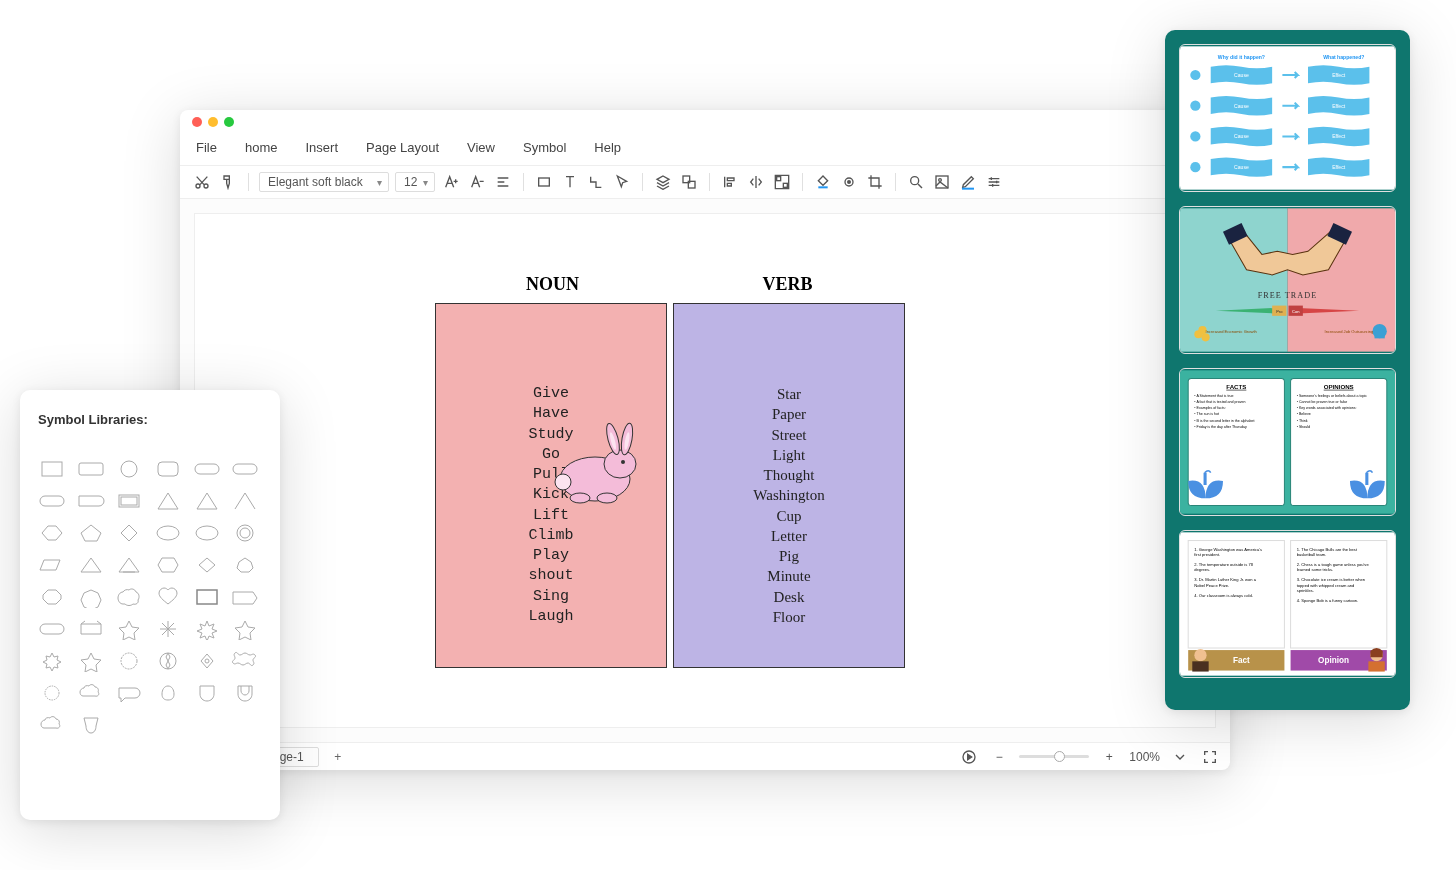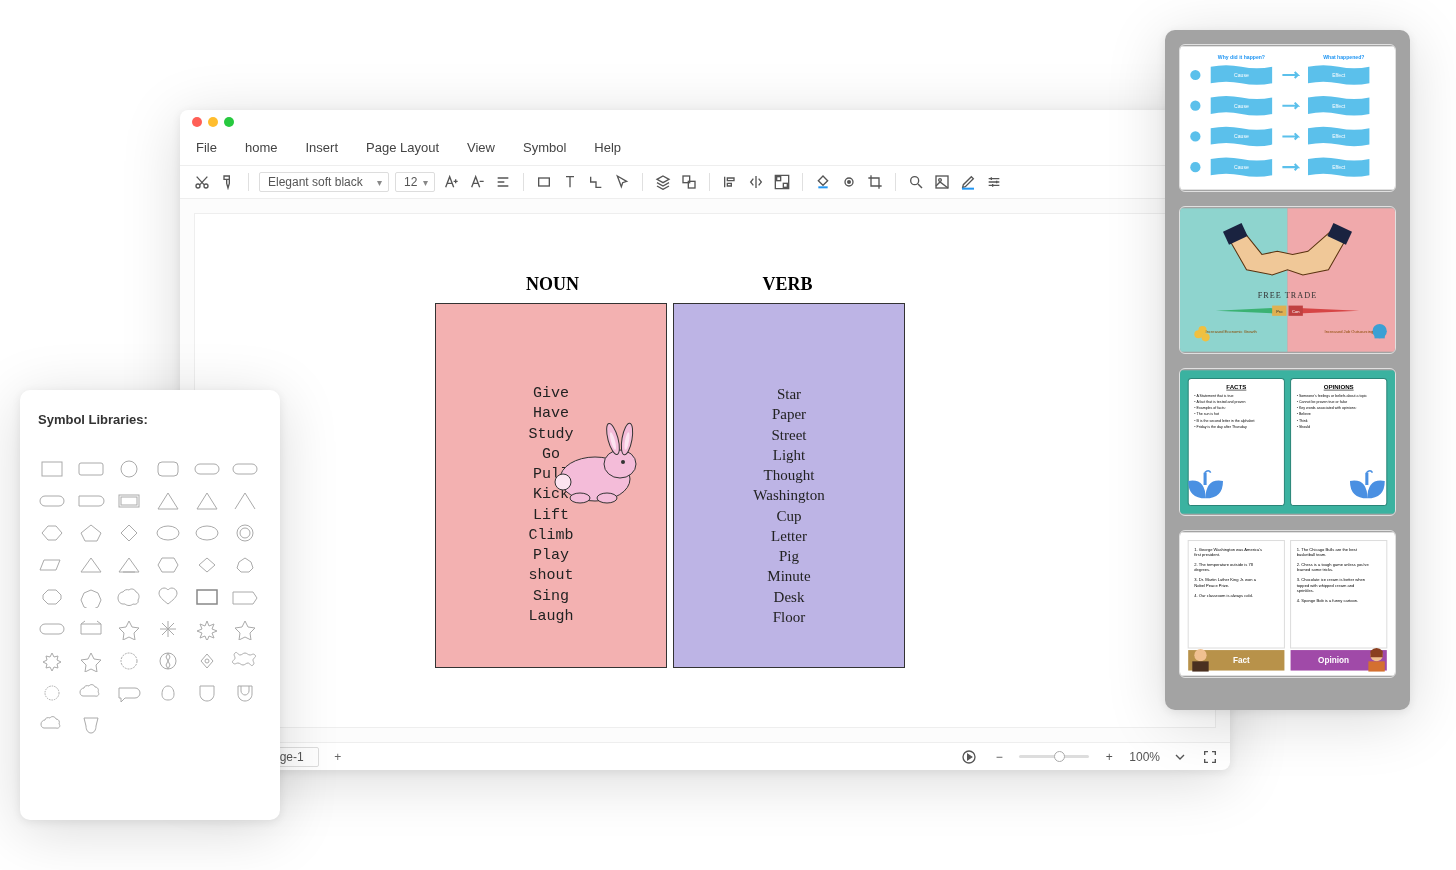--- a/index.html
+++ b/index.html
@@ -39,21 +39,21 @@
 .slider::after { content: ""; position: absolute; width: 9px; height: 9px; border-radius: 50%; background: #fff; border: 1px solid #aaa; top: -4px; left: 35px; }
 
 
 .symbol-panel { position: absolute; left: 20px; top: 390px; width: 260px; height: 430px; background: #fff; border-radius: 10px; box-shadow: 0 10px 60px rgba(0,0,0,0.15), 0 2px 10px rgba(0,0,0,0.08); padding: 22px 18px; z-index: 10; }
 .symbol-panel h3 { font-size: 13px; font-weight: 600; color: #333; margin-bottom: 31px; }
 .shape-grid { display: grid; grid-template-columns: repeat(6, 1fr); gap: 10px 8px; }
 .shape { width: 28px; height: 22px; display: flex; align-items: center; justify-content: center; cursor: pointer; }
 .shape svg { width: 100%; height: 100%; }
 
 
-.template-panel { position: absolute; right: 46px; top: 30px; width: 245px; height: 680px; background: #a3a3a3; border-radius: 10px; box-shadow: 0 10px 60px rgba(0,0,0,0.15), 0 2px 10px rgba(0,0,0,0.08); padding: 14px; z-index: 10; overflow: hidden; display: flex; flex-direction: column; gap: 14px; }
+.template-panel { position: absolute; right: 46px; top: 30px; width: 245px; height: 680px; background: #0f766e; border-radius: 10px; box-shadow: 0 10px 60px rgba(0,0,0,0.15), 0 2px 10px rgba(0,0,0,0.08); padding: 14px; z-index: 10; overflow: hidden; display: flex; flex-direction: column; gap: 14px; }
 .template { width: 100%; height: 148px; border-radius: 6px; border: 1px solid #e0e0e0; overflow: hidden; cursor: pointer; }
 .template svg { width: 100%; height: 100%; display: block; }
 </style>
 </head>
 <body>
 
 <div class="app-window">
   <div class="titlebar">
     <div class="dot dot-r"></div>
     <div class="dot dot-y"></div>

